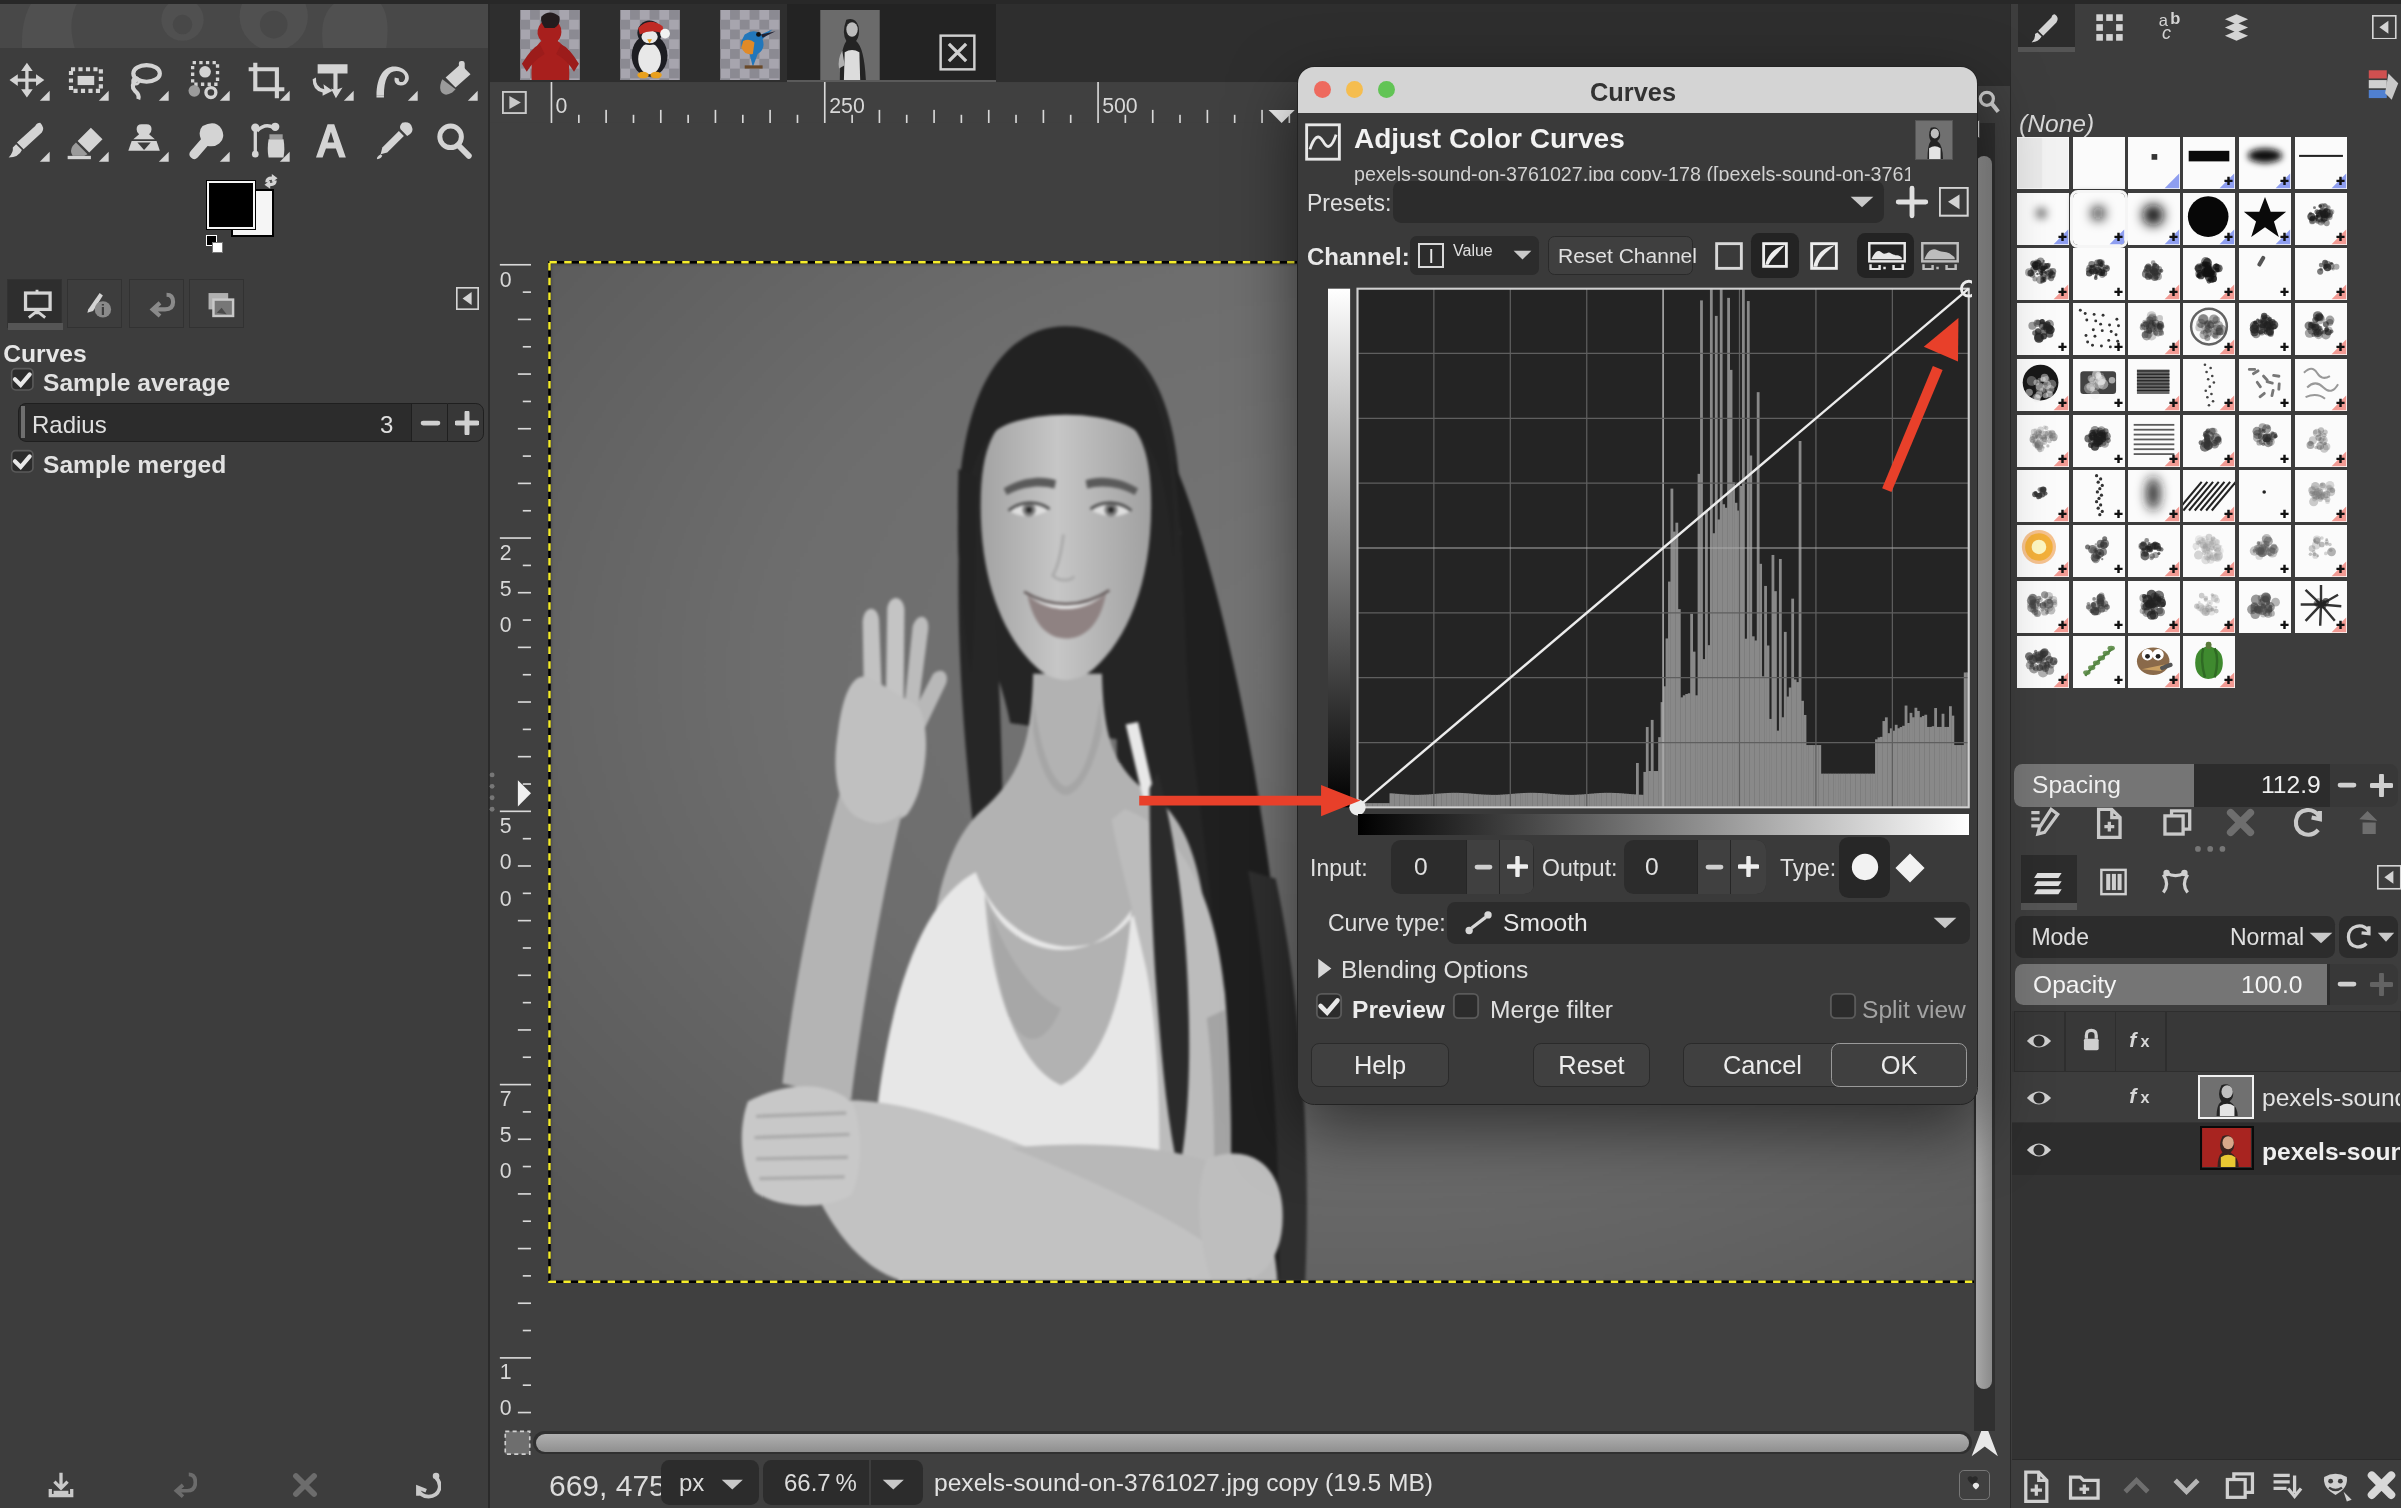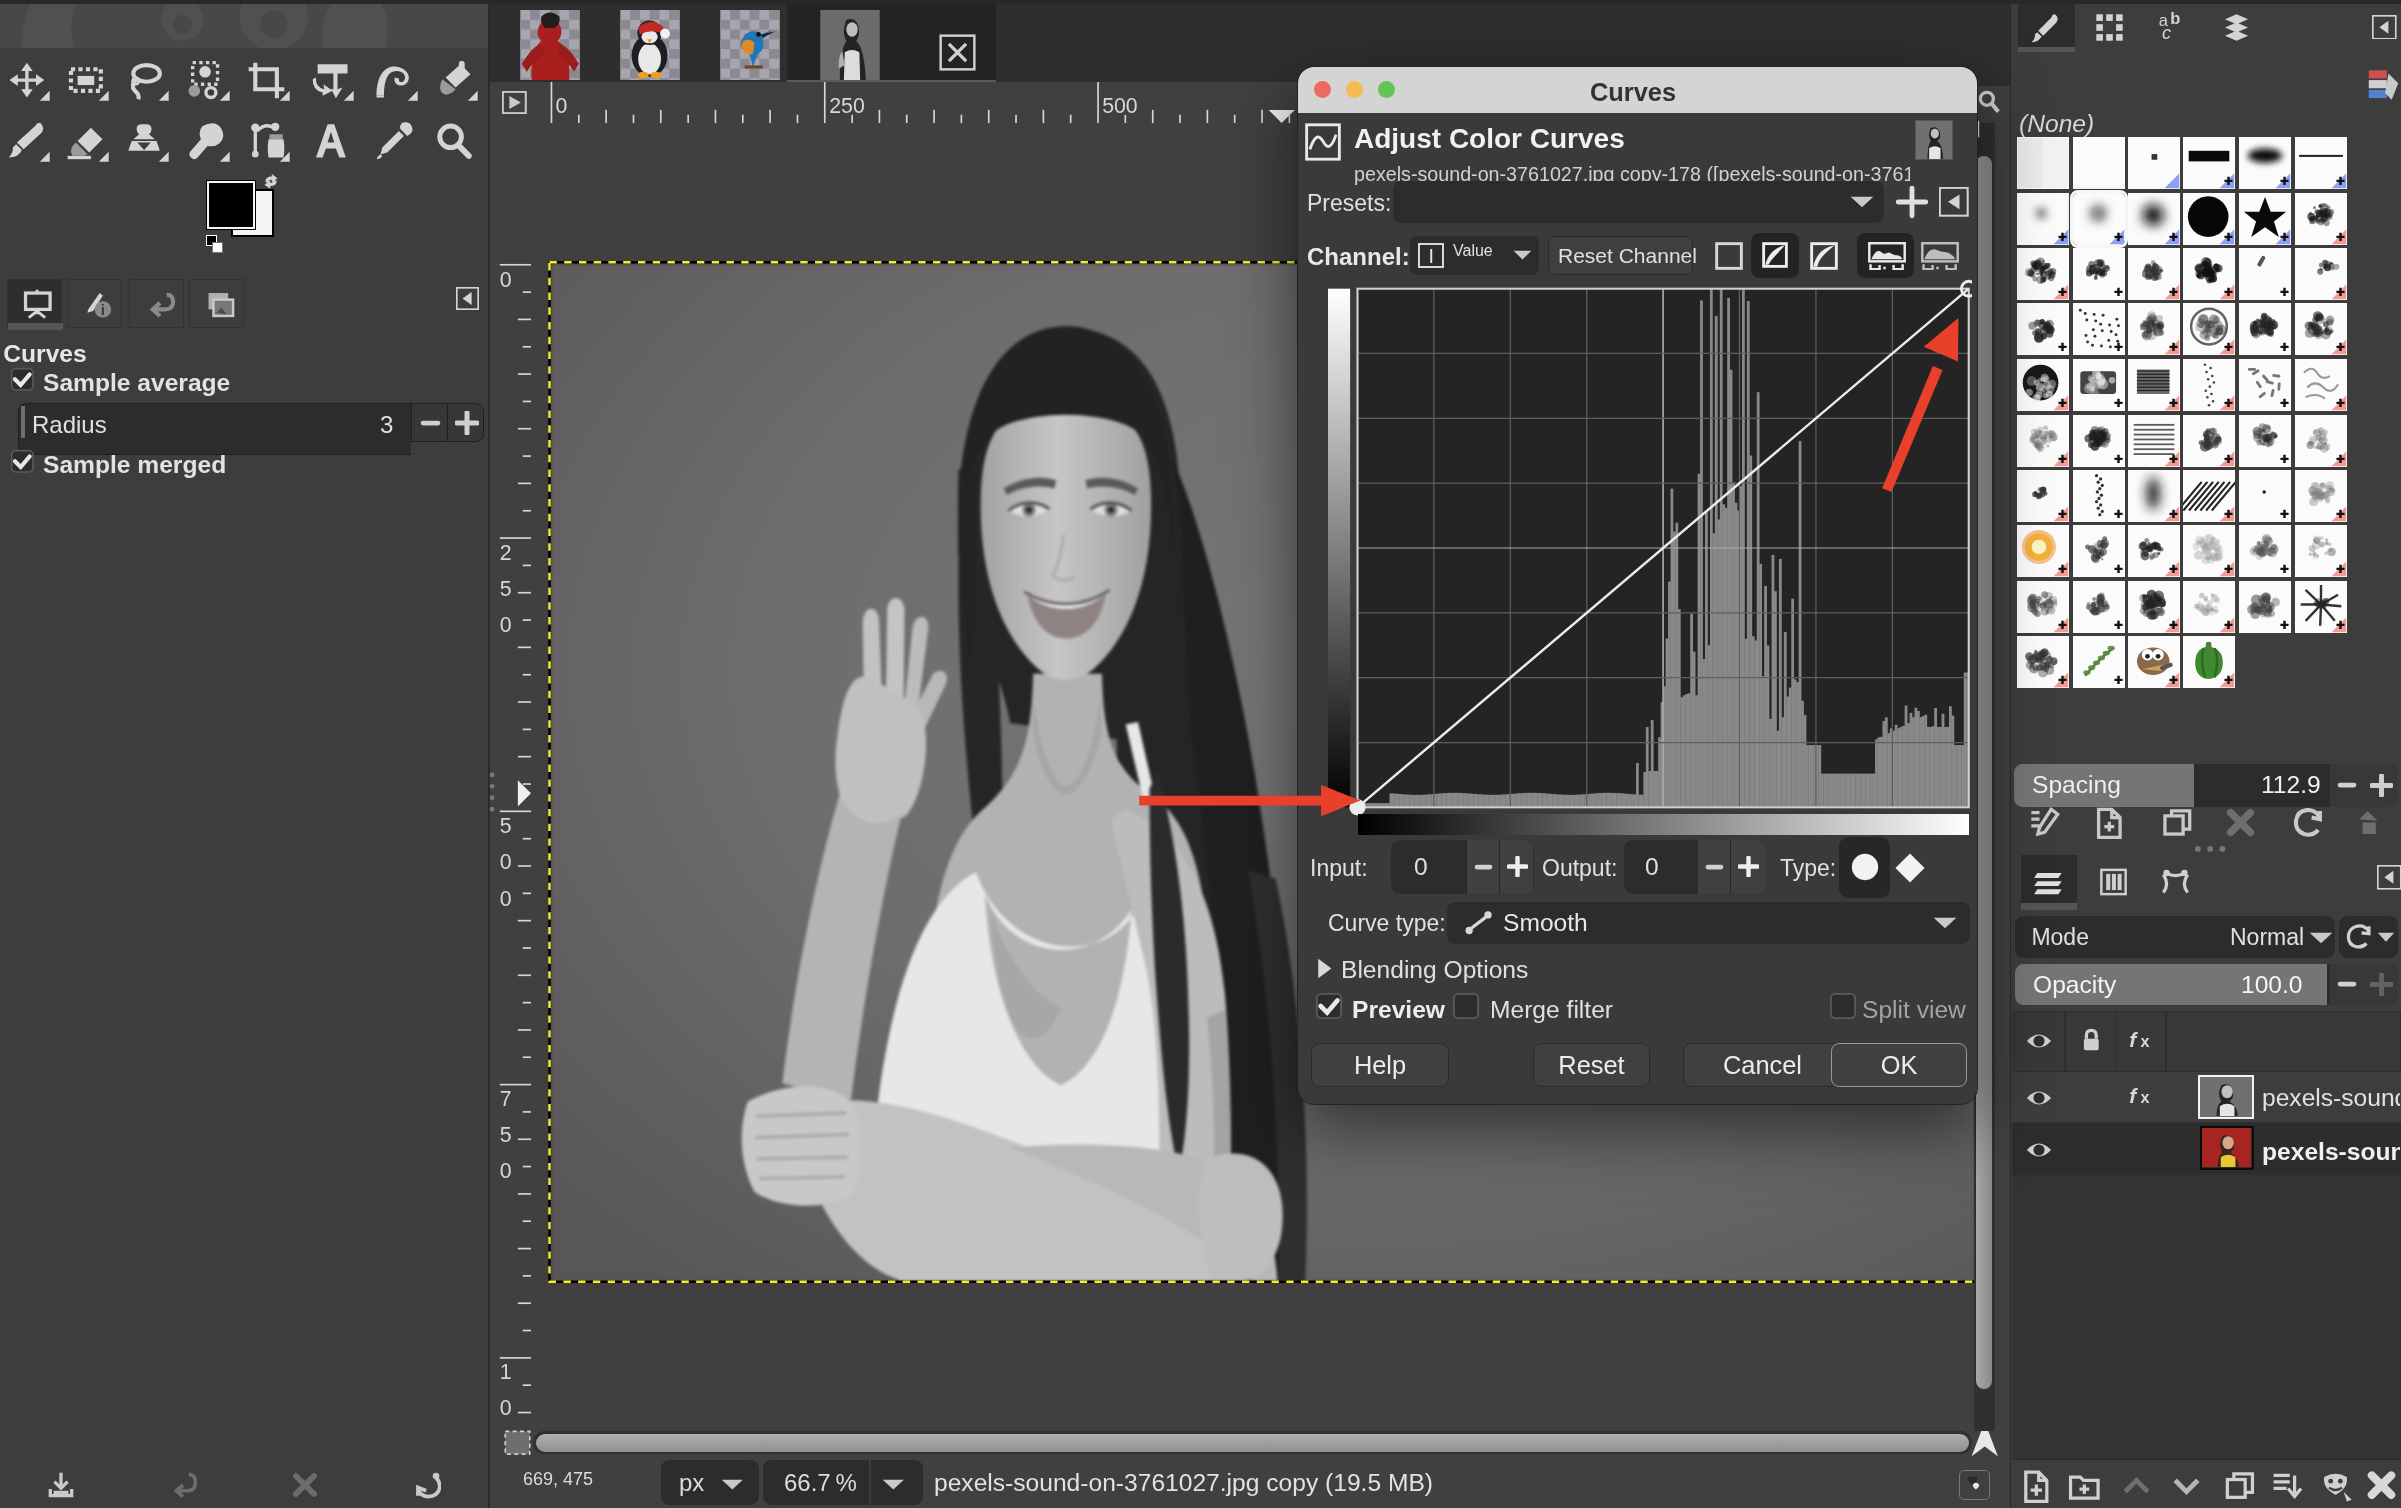--- a/index.html
+++ b/index.html
@@ -165,21 +165,21 @@
     <svg style="position:absolute;left:456px;top:287px;" width="23" height="23" viewBox="0 0 28 28">
       <rect x="1" y="1" width="26" height="26" fill="none" stroke="#d4d4d4" stroke-width="2"></rect>
       <path d="M19 6 L8 14 L19 22 Z" fill="#d4d4d4"></path>
     </svg>
     <div style="position:absolute;left:3.3px;top:340px;font-size:24.6px;color:#e6e6e6;font-weight:700;white-space:nowrap;">Curves</div>
     <svg style="position:absolute;left:9.8px;top:367px;" width="24.6" height="24.6" viewBox="0 0 30 30">
       <rect x="2" y="2" width="26" height="26" rx="5" fill="#2c2c2c" stroke="#5a5a5a" stroke-width="2"></rect>
       <path d="M6 15 L13 22 L24 9" fill="none" stroke="#e8e8e8" stroke-width="5" stroke-linecap="round"></path>
     </svg>
     <div style="position:absolute;left:43px;top:369px;font-size:24.6px;color:#e2e2e2;font-weight:700;white-space:nowrap;">Sample average</div>
-    <div style="position:absolute;left:18px;top:403px;width:393px;height:52px;background:#2c2c2c;border-radius:8.2px 0 0 8.2px;border:1.6px solid #1f1f1f;border-right:none;">
+    <div style="position:absolute;left:18px;top:403px;width:393px;height:39px;background:#2c2c2c;border-radius:8.2px 0 0 8.2px;border:1.6px solid #1f1f1f;border-right:none;">
       <div style="position:absolute;left:1.6px;top:1.6px;width:4.9px;height:32px;background:#6f6f6f;"></div>
       <div style="position:absolute;left:13px;top:6.6px;font-size:24px;color:#e0e0e0;font-weight:400;white-space:nowrap;">Radius</div>
       <div style="position:absolute;left:361px;top:6.6px;font-size:24px;color:#e0e0e0;font-weight:400;white-space:nowrap;">3</div>
     </div>
     <div style="position:absolute;left:411px;top:403px;width:36px;height:39px;background:#373737;border:1.6px solid #1f1f1f;border-right:none;">
       <svg style="position:absolute;left:6.6px;top:14.8px;" width="23" height="8.2" viewBox="0 0 28 10">
         <rect x="2" y="2" width="24" height="6" rx="3" fill="#d0d0d0"></rect>
       </svg>
     </div>
     <div style="position:absolute;left:447px;top:403px;width:37px;height:39px;background:#373737;border-radius:0 8.2px 8.2px 0;border:1.6px solid #1f1f1f;">
@@ -552,21 +552,21 @@
     </svg>
     <div style="position:absolute;left:533px;top:1431px;width:1439px;height:23px;background:#303030;border-radius:11.5px;">
       <div style="position:absolute;left:2.5px;top:2.5px;width:1433px;height:18px;background:linear-gradient(#b0b0b0,#8f8f8f);border-radius:9px;"></div>
     </div>
     <svg style="position:absolute;left:502px;top:1428px;" width="31" height="29.5" viewBox="0 0 38 36">
       <rect x="4" y="4" width="30" height="28" fill="#6e6e6e" stroke="#d0d0d0" stroke-width="2" stroke-dasharray="5 4"></rect>
     </svg>
     <svg style="position:absolute;left:1970px;top:1420px;" width="29.5" height="38" viewBox="0 0 36 46">
       <path d="M18 2 L34 44 L18 32 L2 44 Z" fill="#e8e8e8"></path>
     </svg>
-    <div style="position:absolute;left:523px;top:1469px;font-size:18px;color:#dcdcdc;font-weight:400;white-space:nowrap;">669, 475</div>
+    <div style="position:absolute;left:549px;top:1469px;font-size:30px;color:#dcdcdc;font-weight:400;white-space:nowrap;">669, 475</div>
     <div style="position:absolute;left:661px;top:1460px;width:98px;height:45px;background:#2c2c2c;border-radius:8.2px;">
       <div style="position:absolute;left:18px;top:9px;font-size:24px;color:#dcdcdc;font-weight:400;white-space:nowrap;">px</div>
       <svg style="position:absolute;left:59px;top:18px;" width="24.6" height="13" viewBox="0 0 30 16">
         <path d="M2 2 L15 14 L28 2 Z" fill="#c9c9c9"></path>
       </svg>
     </div>
     <div style="position:absolute;left:763px;top:1460px;width:160px;height:45px;background:#2c2c2c;border-radius:8.2px;">
       <div style="position:absolute;left:21px;top:9px;font-size:24px;color:#dcdcdc;font-weight:400;white-space:nowrap;">66.7 %</div>
       <div style="position:absolute;left:106px;top:0px;width:1.6px;height:45px;background:#3d3d3d;"></div>
       <svg style="position:absolute;left:118px;top:18px;" width="24.6" height="13" viewBox="0 0 30 16">

